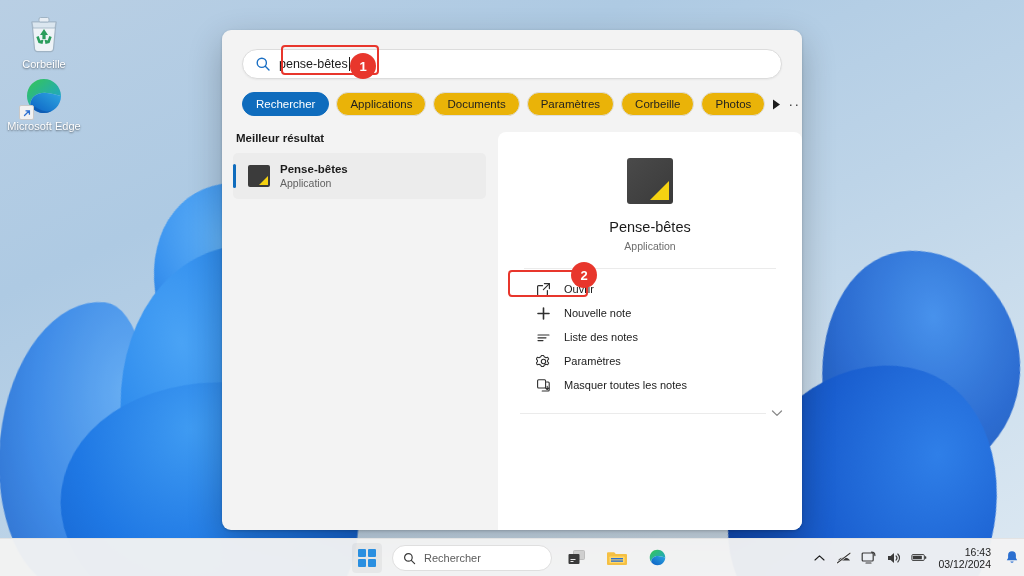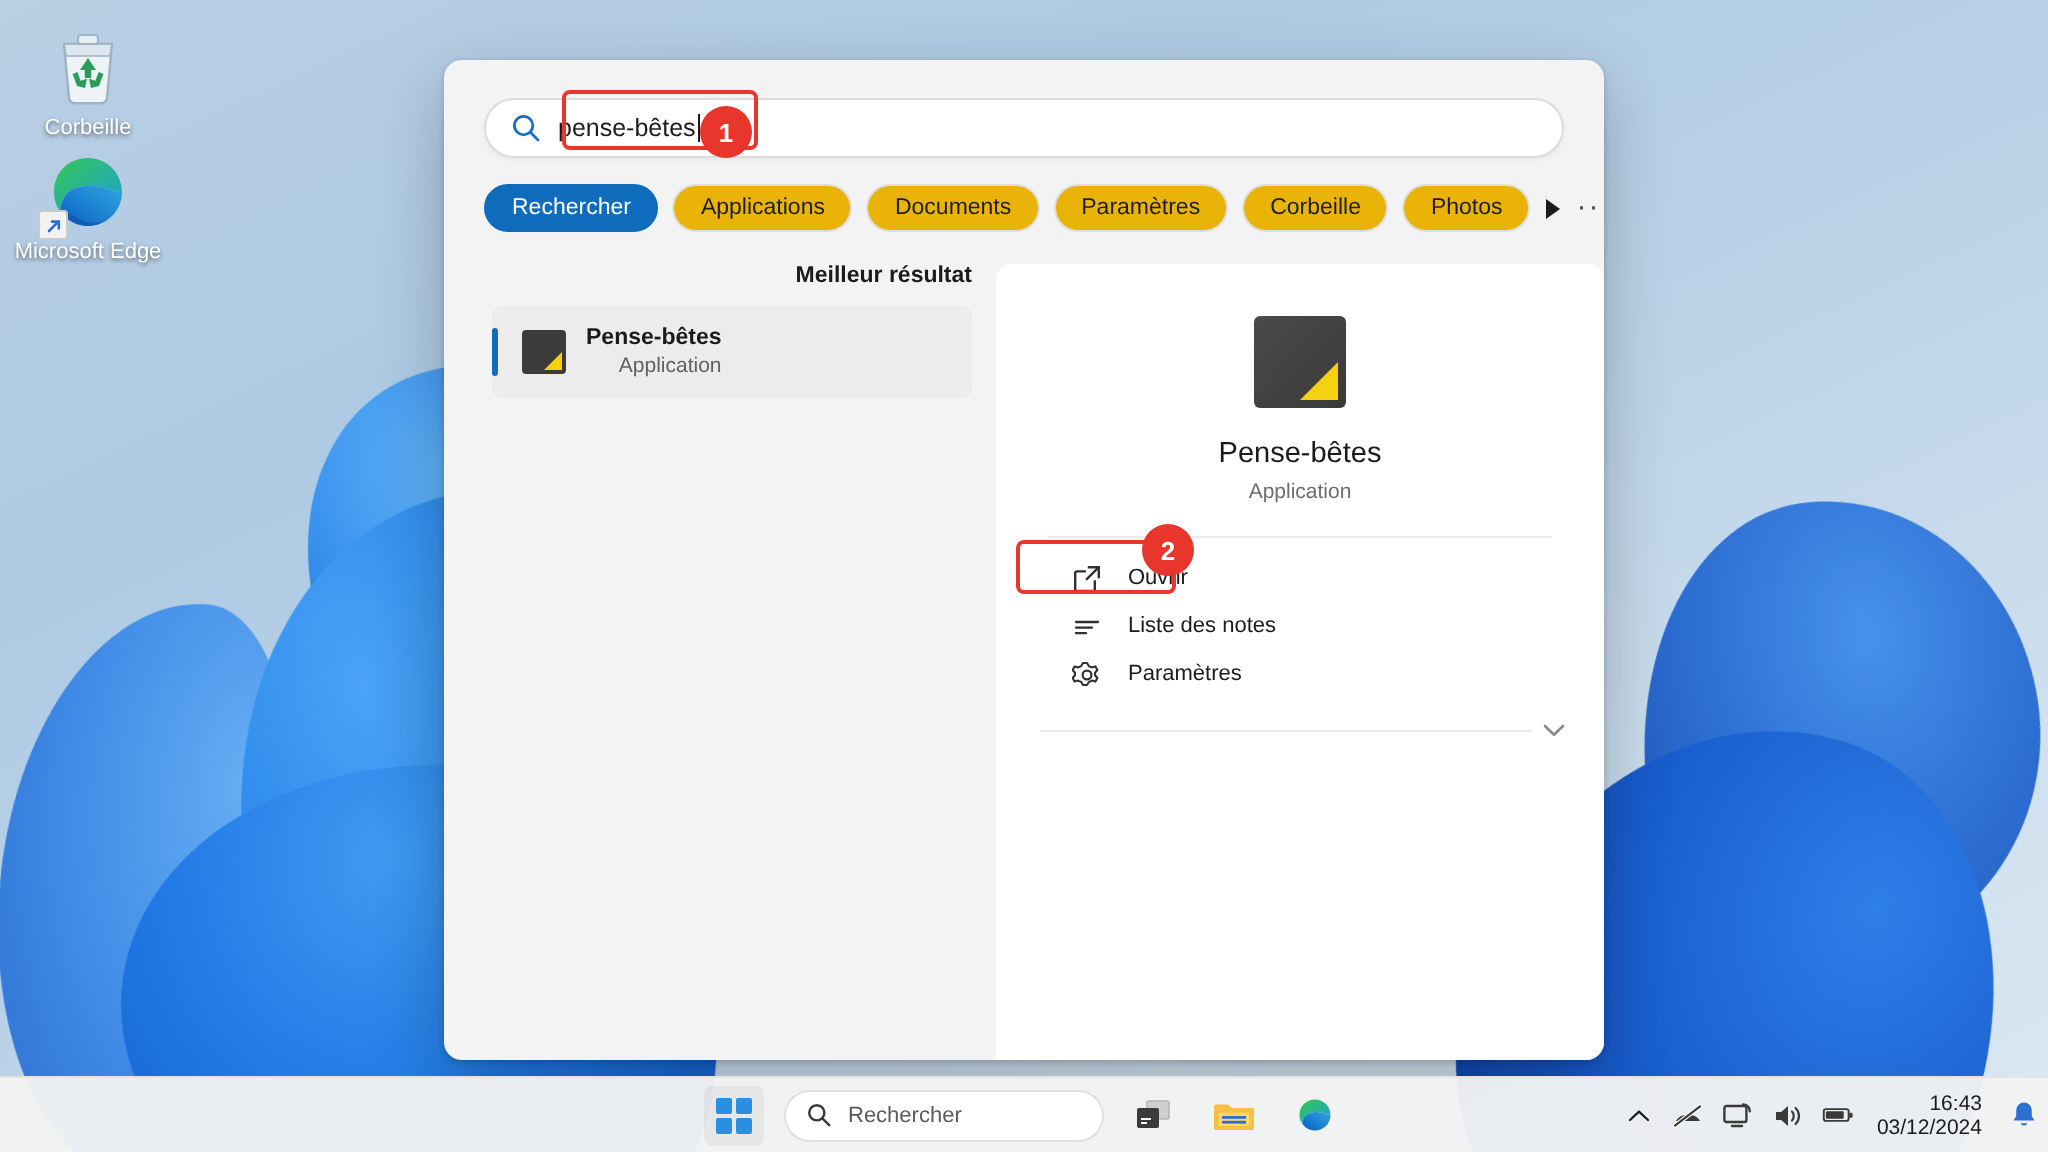--- a/index.html
+++ b/index.html
@@ -169,21 +169,21 @@
     padding-right: 2px; line-height: 10px;
   }
 
   
   #panel-body {
     flex: 1;
     display: flex;
     padding: 16px 0 0 0;
     min-height: 0;
   }
-  #left-col { width: 276px; padding: 0 12px 0 24px; text-align: right; }
+  #left-col { width: 276px; padding: 0 12px 0 11px; }
   .section-title {
     font-size: 11.5px; color: #1b1b1b; font-weight: bold;
     margin-bottom: 9px; padding-left: 3px;
   }
   #best-result {
     position: relative;
     height: 46px;
     background: #ececec;
     border-radius: 5px;
     display: flex; align-items: center;
@@ -452,20 +452,28 @@
             <span class="action-icon">
               <svg width="15" height="15" viewBox="0 0 15 15">
                 <path d="M8.4 1.6 h5 v5" stroke="#303030" stroke-width="1.2" fill="none" stroke-linecap="round" stroke-linejoin="round"></path>
                 <path d="M13.4 1.6 L7.4 7.6" stroke="#303030" stroke-width="1.2" stroke-linecap="round"></path>
                 <path d="M11.4 8.6 v4 a0.9 0.9 0 0 1 -0.9 0.9 h-8 a0.9 0.9 0 0 1 -0.9 -0.9 v-8 a0.9 0.9 0 0 1 0.9 -0.9 h4" stroke="#303030" stroke-width="1.2" fill="none" stroke-linecap="round" stroke-linejoin="round"></path>
               </svg>
             </span>
             <span class="action-label">Ouvrir</span>
           </div>
 
+          <div class="action-row">
+            <span class="action-icon">
+              <svg width="15" height="15" viewBox="0 0 15 15">
+                <path d="M7.5 2 v11 M2 7.5 h11" stroke="#303030" stroke-width="1.6" stroke-linecap="round"></path>
+              </svg>
+            </span>
+            <span class="action-label">Nouvelle note</span>
+          </div>
 
           <div class="action-row">
             <span class="action-icon">
               <svg width="15" height="15" viewBox="0 0 15 15">
                 <path d="M2 5 h11 M2 7.8 h8 M2 10.6 h5" stroke="#303030" stroke-width="1.15" stroke-linecap="round"></path>
               </svg>
             </span>
             <span class="action-label">Liste des notes</span>
           </div>
 
@@ -473,20 +481,30 @@
             <span class="action-icon">
               <svg width="15" height="15" viewBox="0 0 15 15">
                 <circle cx="7.5" cy="7.5" r="2.2" fill="none" stroke="#303030" stroke-width="1.1"></circle>
                 <path d="M7.5 1.5 l1 1.6 a4.8 4.8 0 0 1 1.4 .6 l1.8 -.5 l1 1.8 l-1.2 1.4 a4.8 4.8 0 0 1 0 1.2 l1.2 1.4 l-1 1.8 l-1.8 -.5 a4.8 4.8 0 0 1 -1.4 .6 l-1 1.6 l-2 0 l-1 -1.6 a4.8 4.8 0 0 1 -1.4 -.6 l-1.8 .5 l-1 -1.8 l1.2 -1.4 a4.8 4.8 0 0 1 0 -1.2 l-1.2 -1.4 l1 -1.8 l1.8 .5 a4.8 4.8 0 0 1 1.4 -.6 l1 -1.6 Z" fill="none" stroke="#303030" stroke-width="1.05" stroke-linejoin="round"></path>
               </svg>
             </span>
             <span class="action-label">Paramètres</span>
           </div>
 
 
+          <div class="action-row">
+            <span class="action-icon">
+              <svg width="15" height="15" viewBox="0 0 15 15">
+                <rect x="1.6" y="1.8" width="8" height="8.2" rx="1" fill="none" stroke="#303030" stroke-width="1.1"></rect>
+                <path d="M10.6 4 h1.6 a1 1 0 0 1 1 1 v7 a1 1 0 0 1 -1 1 h-6" fill="none" stroke="#303030" stroke-width="1.1" stroke-linecap="round"></path>
+                <path d="M11.2 8.4 v3.2 M9.6 10 l1.6 1.6 l1.6 -1.6" stroke="#303030" stroke-width="1.1" fill="none" stroke-linecap="round" stroke-linejoin="round"></path>
+              </svg>
+            </span>
+            <span class="action-label">Masquer toutes les notes</span>
+          </div>
         </div>
 
         <div id="expand-row">
           <div class="hr"></div>
           <div id="expand-chevron">
             <svg width="12" height="9" viewBox="0 0 12 9">
               <path d="M1.5 2 L6 6.4 L10.5 2" fill="none" stroke="#8a8a8a" stroke-width="1.3" stroke-linecap="round" stroke-linejoin="round"></path>
             </svg>
           </div>
         </div>

